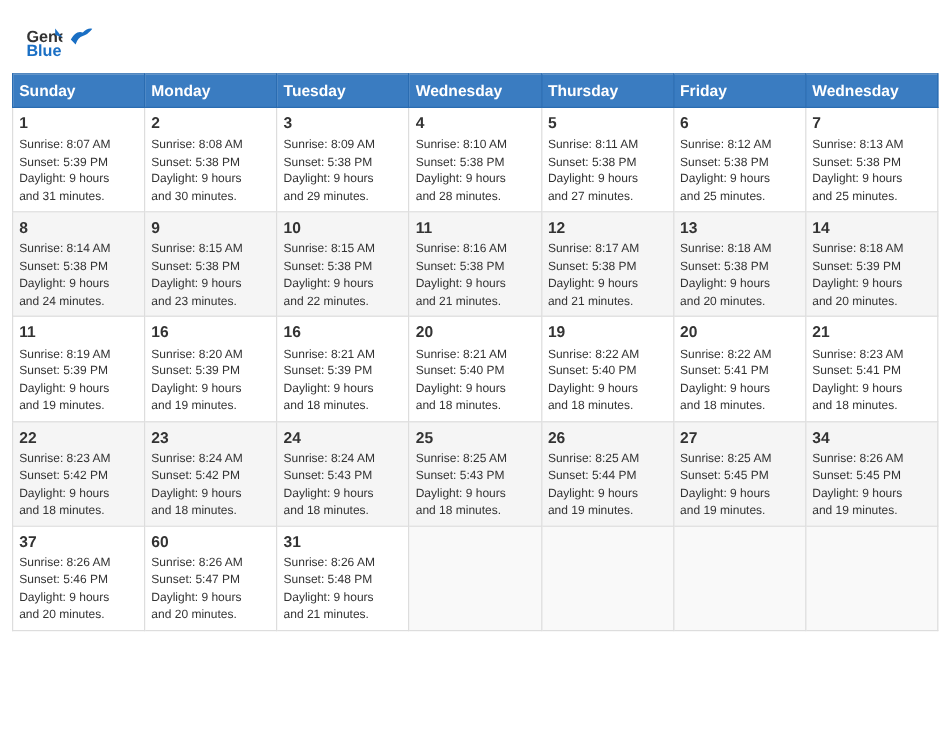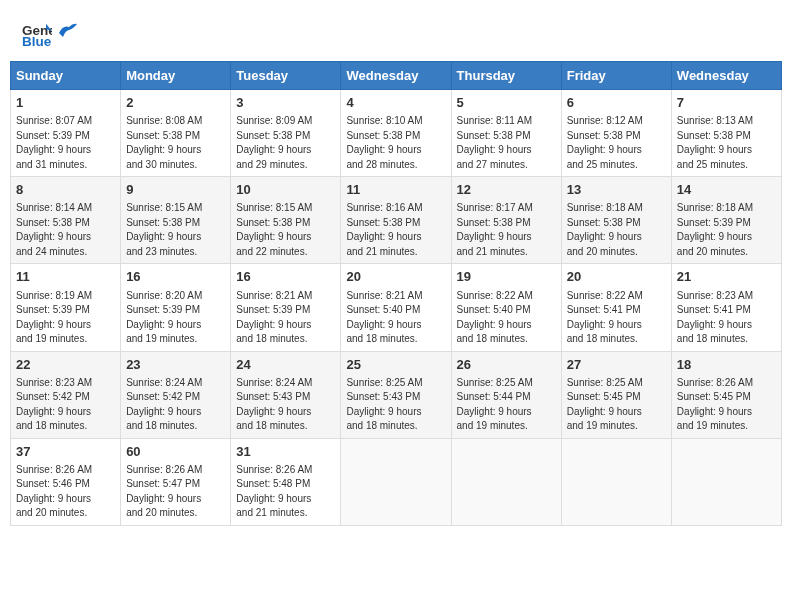--- a/index.html
+++ b/index.html
@@ -228,21 +228,21 @@
         </td>
         <td>
           <span class="day-number">26</span>
           <div class="day-info">Sunrise: 8:25 AM<br>Sunset: 5:44 PM<br>Daylight: 9 hours<br>and 19 minutes.</div>
         </td>
         <td>
           <span class="day-number">27</span>
           <div class="day-info">Sunrise: 8:25 AM<br>Sunset: 5:45 PM<br>Daylight: 9 hours<br>and 19 minutes.</div>
         </td>
         <td>
-          <span class="day-number">18</span>
+          <span class="day-number">34</span>
           <div class="day-info">Sunrise: 8:26 AM<br>Sunset: 5:45 PM<br>Daylight: 9 hours<br>and 19 minutes.</div>
         </td>
       </tr>
       <tr>
         <td>
           <span class="day-number">37</span>
           <div class="day-info">Sunrise: 8:26 AM<br>Sunset: 5:46 PM<br>Daylight: 9 hours<br>and 20 minutes.</div>
         </td>
         <td>
           <span class="day-number">60</span>

